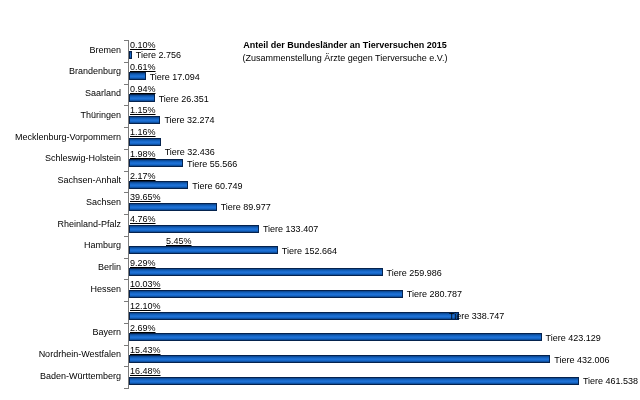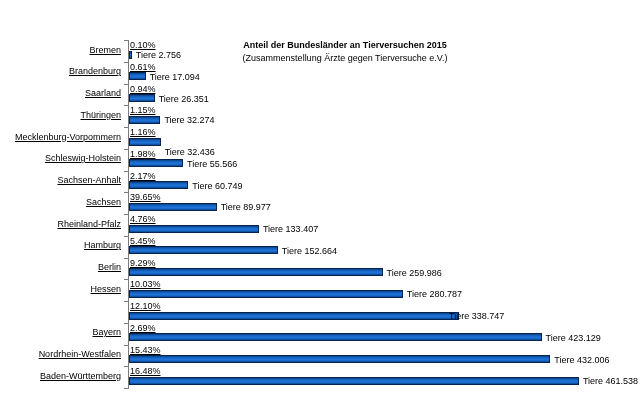--- a/index.html
+++ b/index.html
@@ -10,21 +10,21 @@
     color:var(--text,#000);
   }
   #chart{position:absolute;inset:0;}
   .title-block{position:absolute;left:205px;top:39px;width:280px;text-align:center;line-height:13px;}
   .title-line1{font-size:9px;font-weight:bold;color:var(--text);}
   .title-line2{font-size:9px;font-weight:normal;color:var(--text);}
   #plot{position:absolute;inset:0;}
   #y-axis{position:absolute;background:var(--axis);width:1px;}
   .tick{position:absolute;height:1px;background:var(--axis);}
   .row{position:absolute;left:0;width:640px;}
-  .cat{position:absolute;left:0;width:121px;text-align:right;font-size:9px;line-height:11px;color:var(--text);white-space:nowrap;text-decoration:underline;}
+  .cat{position:absolute;left:0;width:121px;text-align:right;font-size:9px;line-height:11px;color:var(--text);white-space:nowrap;}
   .pct{position:absolute;font-size:9px;line-height:9px;text-decoration:underline;color:var(--text);white-space:nowrap;}
   .bar{position:absolute;box-sizing:border-box;min-width:2px;
        border:1px solid var(--bar-border);
        background:linear-gradient(180deg,var(--bar-dark) 0%,var(--bar-mid) 30%,var(--bar-light) 55%,var(--bar-mid) 80%,var(--bar-dark) 100%);}
   .val{position:absolute;font-size:9px;line-height:10px;color:var(--text);white-space:nowrap;}
 </style>
 </head>
 <body style="--bg: #ffffff; --text: #000000; --axis: #7a7a7a; --bar-border: #05234e; --bar-dark: #0c4288; --bar-mid: #1465c4; --bar-light: #2173d8;">
 
 <div id="chart">
@@ -109,21 +109,21 @@
 
   <div class="row" style="top: 214px; height: 21.75px;">
     <div class="cat" style="top: 4.5px;">Rheinland-Pfalz</div>
     <div class="pct" style="left: 130px; top: 1px;">4.76%</div>
     <div class="bar" style="left: 129px; top: 10.5px; width: 129.948px; height: 8px;"></div>
     <div class="val" style="left: 262.948px; top: 10px;">Tiere 133.407</div>
   </div>
 
   <div class="row" style="top: 235.75px; height: 21.75px;">
     <div class="cat" style="top: 4.5px;">Hamburg</div>
-    <div class="pct" style="left: 130px; top: 1px;">5.45%</div>
+    <div class="pct" style="left: 130px; top: 1px; padding-left: 36px;">5.45%</div>
     <div class="bar" style="left: 129px; top: 10.5px; width: 148.785px; height: 8px;"></div>
     <div class="val" style="left: 281.785px; top: 10px;">Tiere 152.664</div>
   </div>
 
   <div class="row" style="top: 257.5px; height: 21.75px;">
     <div class="cat" style="top: 4.5px;">Berlin</div>
     <div class="pct" style="left: 130px; top: 1px;">9.29%</div>
     <div class="bar" style="left: 129px; top: 10.5px; width: 253.617px; height: 8px;"></div>
     <div class="val" style="left: 386.617px; top: 10px;">Tiere 259.986</div>
   </div>

